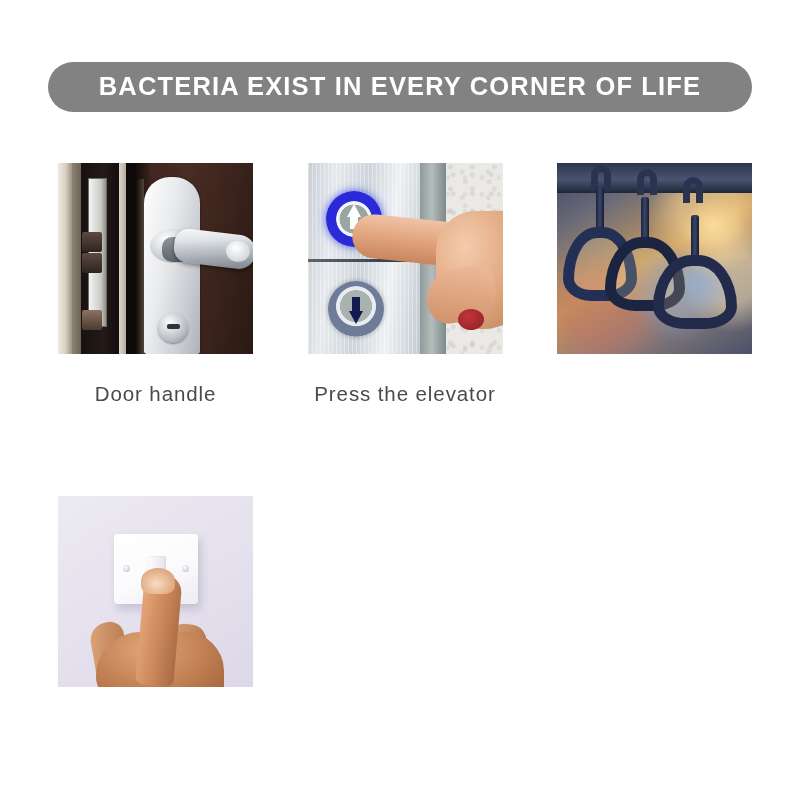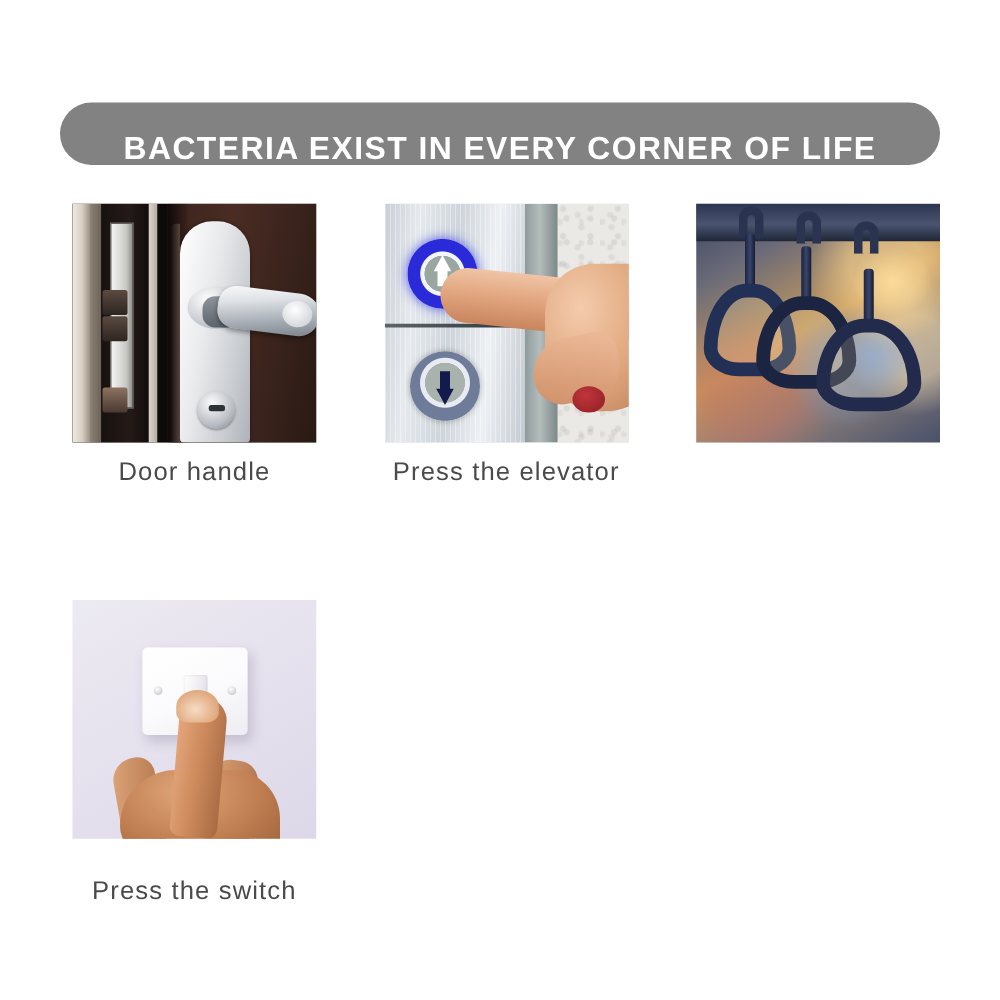--- a/index.html
+++ b/index.html
@@ -12,21 +12,21 @@
   }
   .page { position: relative; width: 800px; height: 800px; background: #fff; }
 
   
   .banner {
     position: absolute;
     left: 48px; top: 62px;
     width: 704px; height: 50px;
     background: #828282;
     border-radius: 25px;
-    display: flex; align-items: flex-end; justify-content: center; margin-top: 20px;
+    display: flex; align-items: center; justify-content: center;
   }
   .banner-text {
     color: #ffffff;
     font-size: 25.5px;
     font-weight: bold;
     letter-spacing: 1.15px;
     white-space: nowrap;
     line-height: 1;
   }
 
@@ -43,21 +43,21 @@
   .cell { width: 195px; }
   .cell.row2 { margin-top: 86px; }
 
   .thumb {
     width: 195px; height: 191px;
     overflow: hidden;
     position: relative;
     background: #eee;
   }
   .caption {
-    margin-top: 8px;
+    margin-top: 24px;
     text-align: center;
     color: #4a4a4a;
     font-size: 20.5px;
     line-height: 1.55;
     letter-spacing: 0.9px;
     font-weight: normal;
   }
   .cell.row2 .caption { margin-top: 26px; }
 
   .scene { position: absolute; inset: 0; }
@@ -459,19 +459,18 @@
             <div class="sw-screw r"></div>
             <div class="sw-rocker"></div>
           </div>
           <div class="sw-f2"></div>
           <div class="sw-f3"></div>
           <div class="sw-palm"></div>
           <div class="sw-finger"></div>
           <div class="sw-fingertip"></div>
         </div>
       </div>
-      <div class="caption">Press the switch</div>
     </div>
 
 
 
   </div>
 </div>
 
 </body></html>

